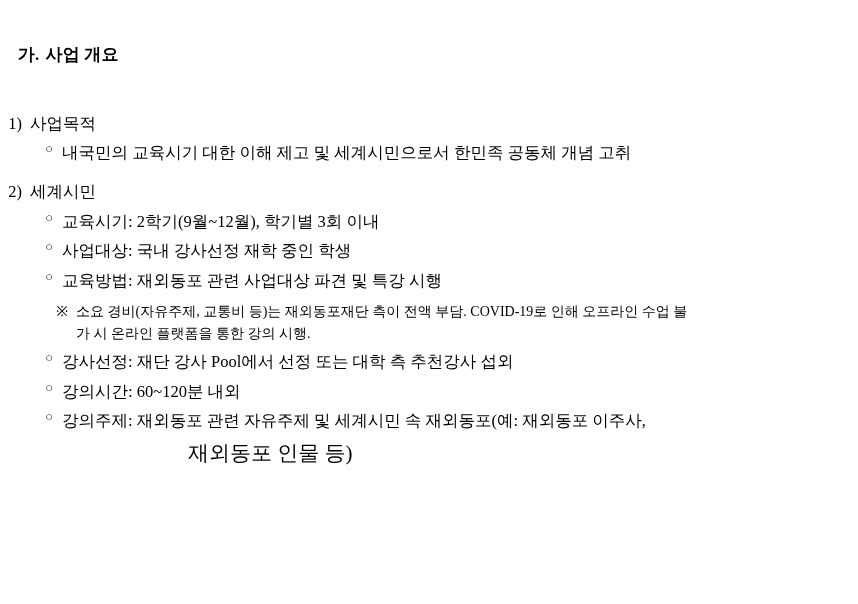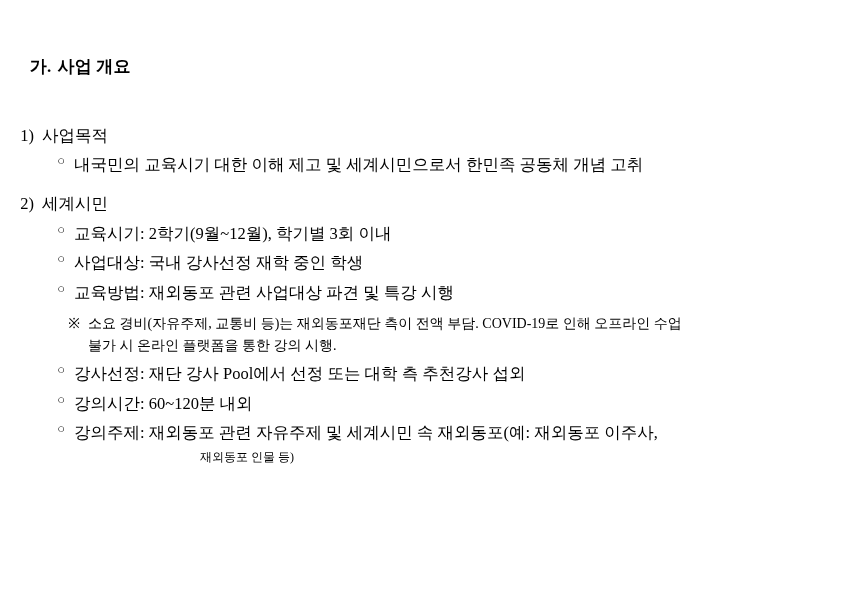--- a/index.html
+++ b/index.html
@@ -11,21 +11,21 @@
     width: 858px;
     height: 604px;
     font-family: "Liberation Serif", "DejaVu Serif", serif;
     color: #000000;
     overflow: hidden;
   }
   .page {
     position: relative;
     width: 694px;
     height: 604px;
-    padding: 12px;
+    padding: 0;
     box-sizing: border-box;
   }
 
   
   .section-head {
     font-weight: bold;
     font-size: 17px;
     letter-spacing: 0.2px;
     margin: 0;
     padding: 0;
@@ -82,21 +82,21 @@
     padding-right: 8px;
     box-sizing: border-box;
   }
   .note .txt {
     flex: 1 1 auto;
     white-space: pre-wrap;
     line-height: 1.55;
   }
 
   .cont {
-    font-size: 12px;
+    font-size: 21px;
     padding-left: 188px;
     white-space: pre;
   }
 
   .sp-3  { height: 3px; }
   .sp-6  { height: 6px; }
   .sp-8  { height: 8px; }
   .sp-10 { height: 10px; }
   .sp-14 { height: 14px; }
   .sp-28 { height: 28px; }

